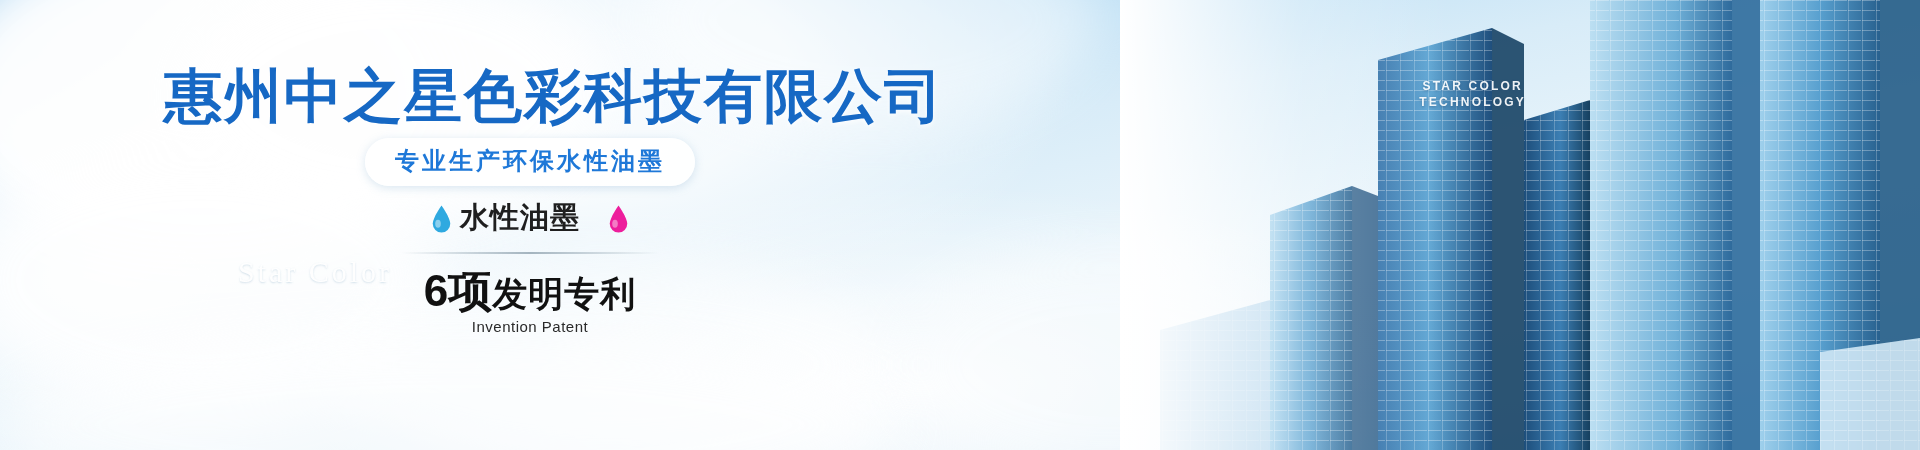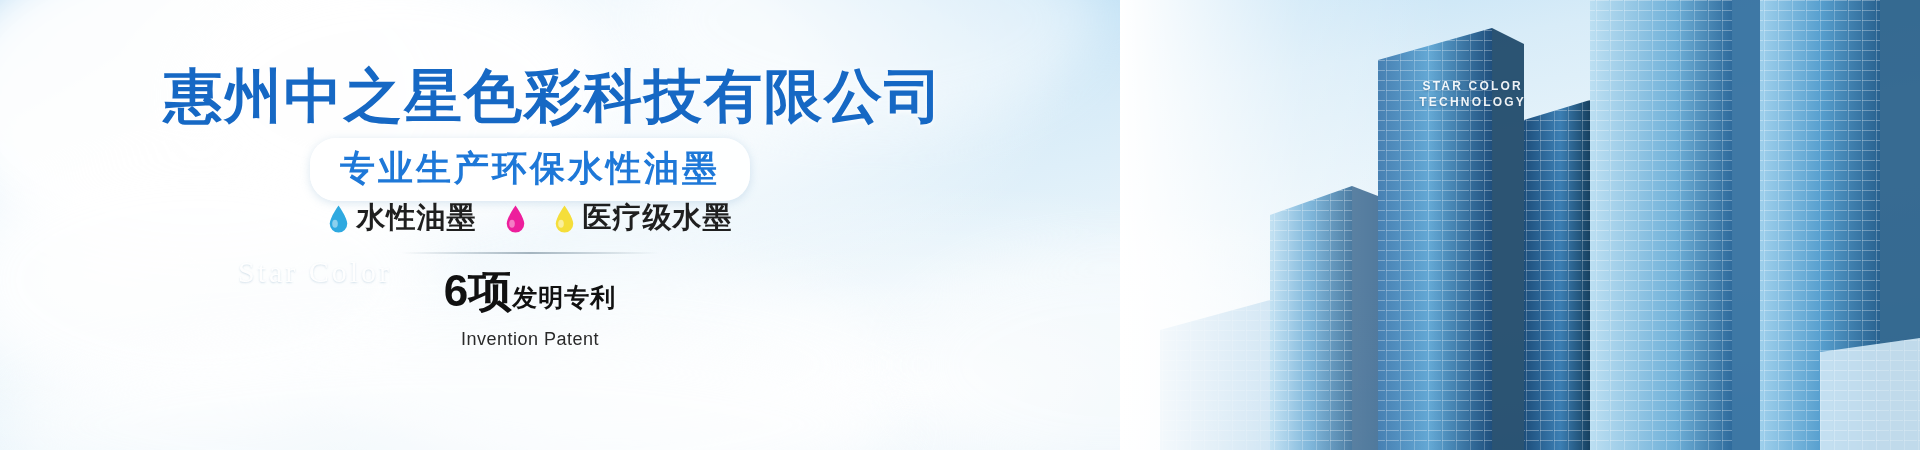--- a/index.html
+++ b/index.html
@@ -55,21 +55,21 @@
   }
 
   .pill{
     position:absolute;left:50%;top:138px;transform:translateX(-50%);
     background:rgba(255,255,255,.90);
     border-radius:26px;
     padding:7px 30px 9px 30px;
     box-shadow:0 2px 10px rgba(120,165,200,.28);
   }
   .pill-text{
-    font-size:35px;font-weight:bold;color:#1e78d8;letter-spacing:3px;white-space:nowrap;
+    font-size:24px;font-weight:bold;color:#1e78d8;letter-spacing:3px;white-space:nowrap;
   }
 
   .features{
     position:absolute;left:0;top:198px;width:1060px;
     display:flex;justify-content:center;align-items:center;gap:28px;
   }
   .feat{display:flex;align-items:center;gap:8px;}
   .feat-label{font-size:29px;font-weight:bold;color:#1f1f1f;letter-spacing:1px;white-space:nowrap;}
   .drop{width:21px;height:29px;display:block;}
 
@@ -79,23 +79,23 @@
     background:linear-gradient(to right,rgba(170,185,195,0),rgba(150,168,180,.85),rgba(170,185,195,0));
   }
 
   .badges{
     position:absolute;left:0;top:268px;width:1060px;
     display:flex;justify-content:center;align-items:flex-start;gap:44px;
   }
   .badge{display:flex;flex-direction:column;align-items:center;}
   .badge-row{display:flex;align-items:baseline;}
   .bg-big{font-size:44px;font-weight:bold;color:#111;letter-spacing:0px;line-height:1.05;}
-  .bg-small{font-size:25px;font-weight:bold;color:#111;letter-spacing:1px;line-height:1.05;text-align:center;}
+  .bg-small{font-size:35px;font-weight:bold;color:#111;letter-spacing:1px;line-height:1.05;text-align:center;}
   .badge-en{
-    margin-top:15px;font-size:18px;color:#2a2a2a;letter-spacing:.5px;
+    margin-top:4px;font-size:15px;color:#2a2a2a;letter-spacing:.5px;
   }
 
   
   .sc-tech{
     position:absolute;right:394px;top:78px;
     text-align:center;color:#ffffff;opacity:.92;
     font-size:12px;letter-spacing:2.2px;line-height:16px;font-weight:bold;
     text-shadow:0 1px 3px rgba(40,80,120,.6);
     pointer-events:none;
   }
@@ -204,27 +204,20 @@
         <span class="feat-label">水性油墨</span>
       </div>
 
       <div class="feat">
         <svg class="drop" viewBox="0 0 24 32">
           <path d="M12 1 C12 1 22 15 22 22 A10 10 0 0 1 2 22 C2 15 12 1 12 1 Z" fill="#ed1e9c"></path>
           <ellipse cx="8" cy="22" rx="3.2" ry="4.6" fill="#ffffff" opacity="0.42"></ellipse>
         </svg>
       </div>
 
-      <div class="feat">
-        <svg class="drop" viewBox="0 0 24 32">
-          <path d="M12 1 C12 1 22 15 22 22 A10 10 0 0 1 2 22 C2 15 12 1 12 1 Z" fill="#f5de3a"></path>
-          <ellipse cx="8" cy="22" rx="3.2" ry="4.6" fill="#ffffff" opacity="0.5"></ellipse>
-        </svg>
-        <span class="feat-label">医疗级水墨</span>
-      </div>
     </div>
 
     <div class="divider"></div>
 
     <div class="badges">
       <div class="badge">
         <div class="badge-row">
           <span class="bg-big">6项</span>
           <span class="bg-small">发明专利</span>
         </div>

